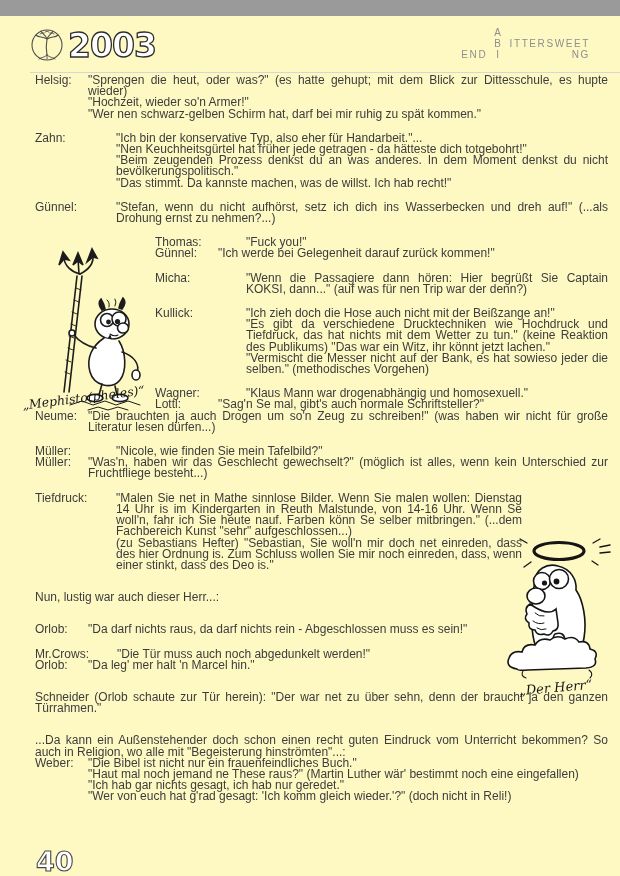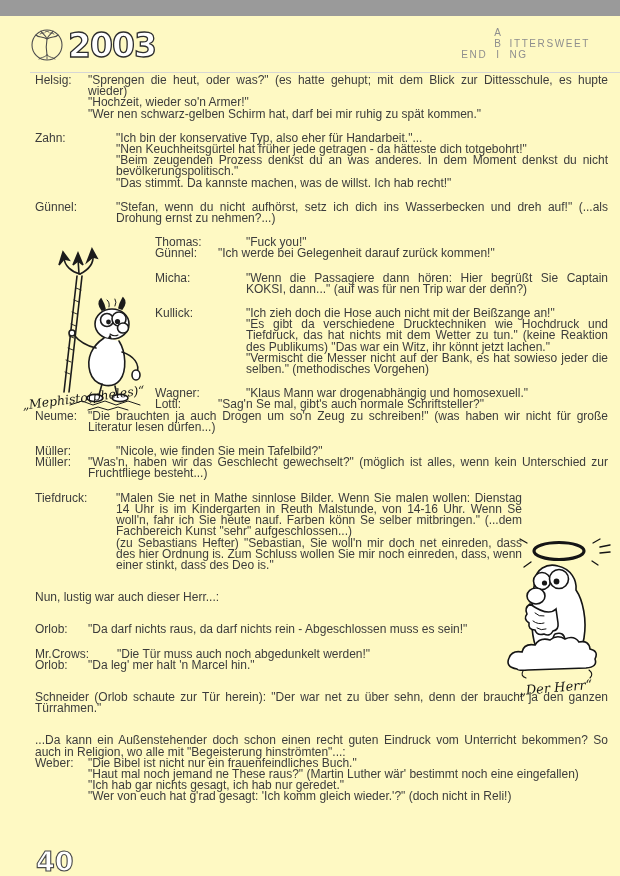--- a/index.html
+++ b/index.html
@@ -10,21 +10,21 @@
   }
   
   .logo-wrap{position:absolute;left:28px;top:9px;display:flex;align-items:center;gap:2px;}
   .hdr-right{
     position:absolute;right:30px;top:11px;
     display:grid;grid-template-columns:auto auto auto;column-gap:7px;
     font-size:10px;line-height:11px;letter-spacing:1.6px;color:#8e8e8e;
   }
   .hdr-right .c1{text-align:right;}
   .hdr-right .c2{text-align:center;}
-  .hdr-right .c3{text-align:left;}
+  .hdr-right .c3{text-align:right;}
   .rule-top{position:absolute;top:56px;left:30px;right:0;height:1px;background:#d6d6d6;}
   .rule-bottom{position:absolute;top:871px;left:0;width:592px;height:1px;background:#d6d6d6;}
   
   .content{position:absolute;left:35px;top:59px;width:573px;font-size:12px;line-height:11.2px;}
   .qrow{display:flex;}
   .qrow .name{flex:0 0 53px;}
   .qrow .text{flex:1;min-width:0;}
   .qrow.ind{margin-left:120px;}
   .qrow.ind .name{flex:0 0 63px;}
   .qrow.narrow .text{flex:0 0 406px;max-width:406px;}

